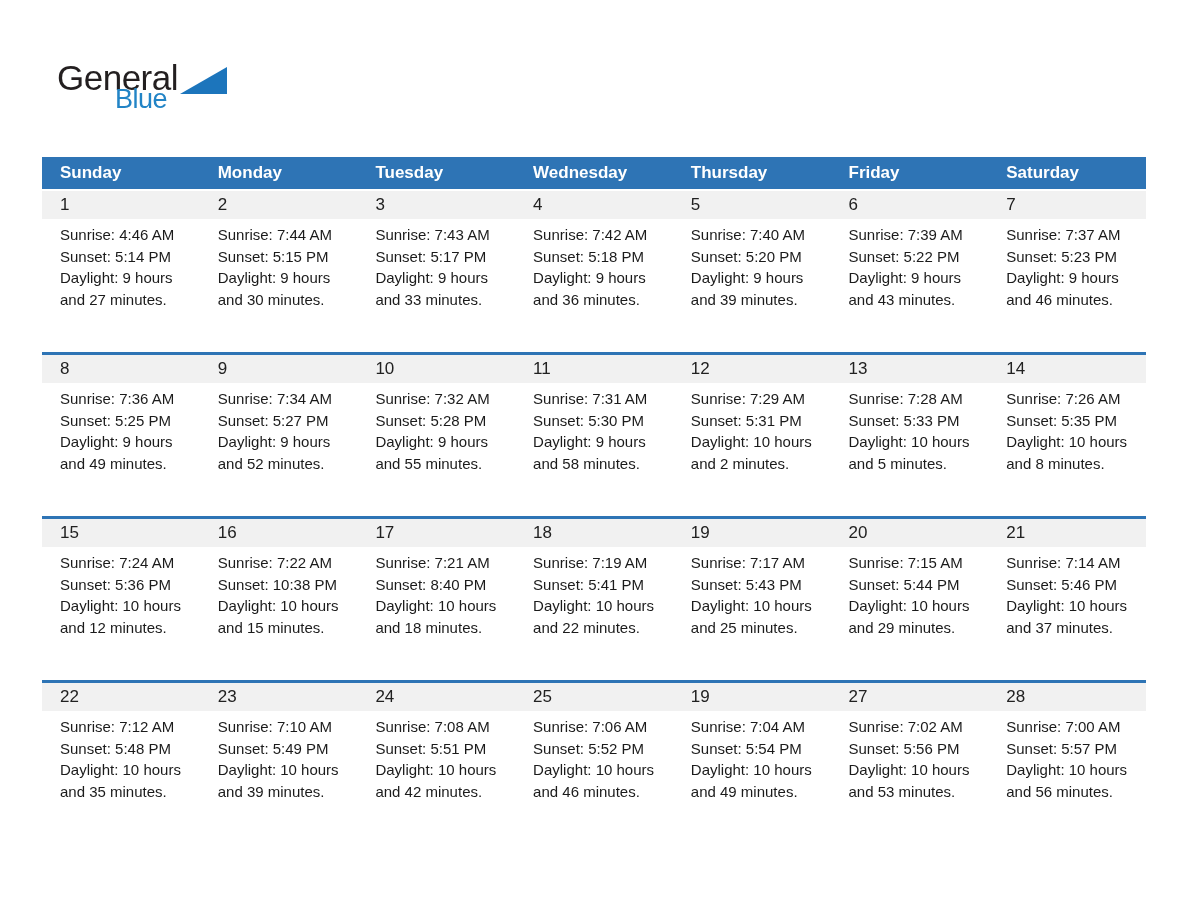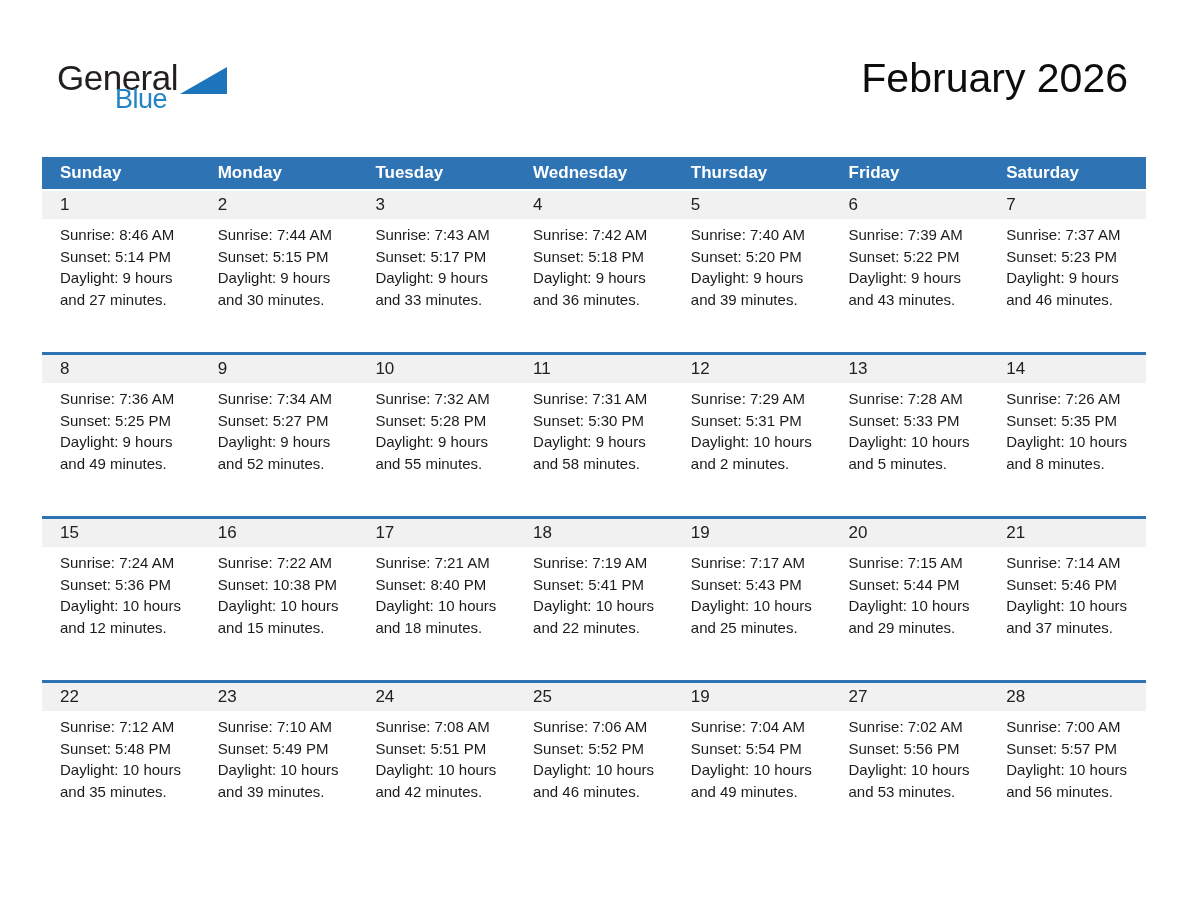--- a/index.html
+++ b/index.html
@@ -72,21 +72,20 @@
     <div class="logo-line1">
       <span class="logo-general">General</span>
       <svg class="logo-triangle-svg" width="47" height="27" viewBox="0 0 47 27">
         <polygon points="0,27 47,27 47,0" fill="#1c75bc"></polygon>
       </svg>
     </div>
     <div class="logo-blue">Blue</div>
   </div>
 
   <div class="title-block">
-    <div class="month-title">February 2026</div>
   </div>
 </div>
 
 <div class="calendar-wrap">
   <table class="calendar">
     <thead>
       <tr>
           <th>Sunday</th>
           <th>Monday</th>
           <th>Tuesday</th>
@@ -94,21 +93,21 @@
           <th>Thursday</th>
           <th>Friday</th>
           <th>Saturday</th>
         </tr>
     </thead>
     <tbody>
         <tr class="week-row">
           <td>
             <div class="daynum">1</div>
             <div class="cellbody">
-              <div class="line">Sunrise: 8:46 AM</div>
+              <div class="line">Sunrise: 4:46 AM</div>
               <div class="line">Sunset: 5:14 PM</div>
               <div class="line">Daylight: 9 hours</div>
               <div class="line">and 27 minutes.</div>
             </div>
           </td>
           <td>
             <div class="daynum">2</div>
             <div class="cellbody">
               <div class="line">Sunrise: 7:44 AM</div>
               <div class="line">Sunset: 5:15 PM</div>

